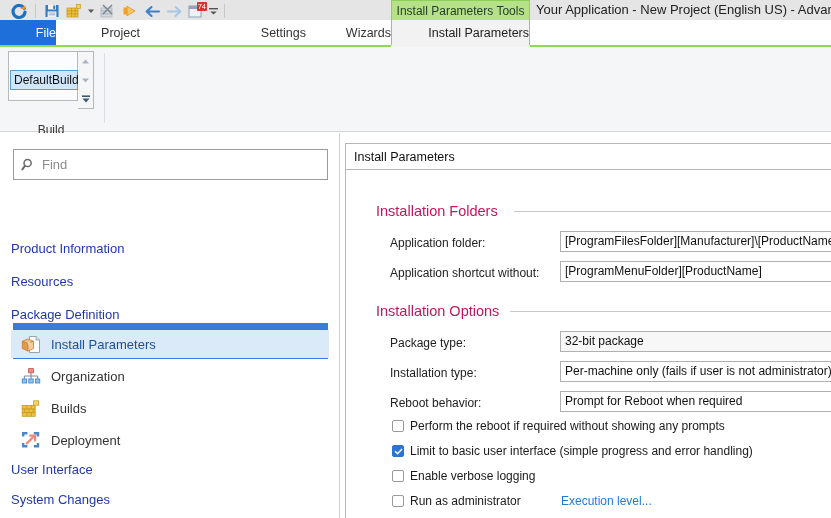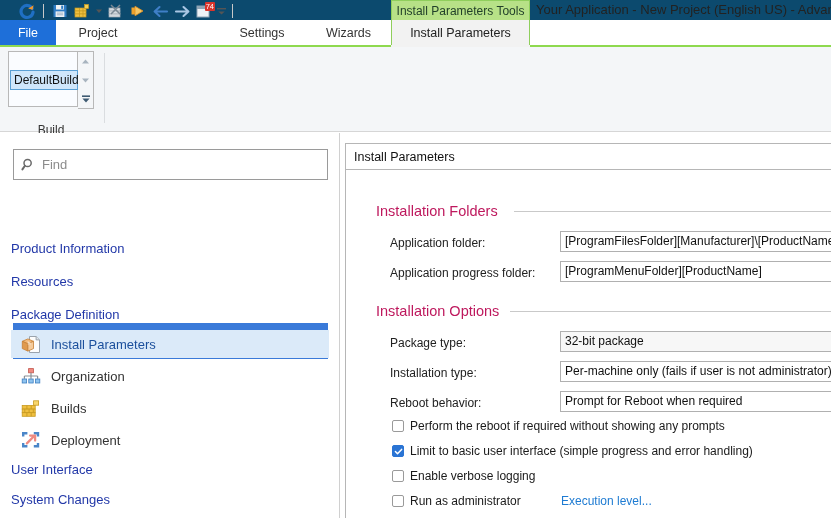--- a/index.html
+++ b/index.html
@@ -9,22 +9,22 @@
     font-family: "Liberation Sans", sans-serif;
     background: #ffffff;
     -webkit-font-smoothing: antialiased;
   }
 
   #app { position: relative; width: 831px; height: 518px; background:#fff; }
 
   
   .qat {
     position: absolute; left:0; top:0; width:831px; height:22px;
-    background:#0c4a6e; display:flex; align-items:center; gap:0px;
-    padding-left:16px;
+    background:#e5e5e5; display:flex; align-items:center; gap:0px;
+    padding-left:8px;
   }
   .qat-btn { width:22px; height:20px; display:flex; align-items:center; justify-content:center; }
   .qat-sep { width:1px; height:14px; background:#c8c8c8; margin:0 5px; }
   .qat-caret { width:12px; height:20px; display:flex; align-items:center; justify-content:center; }
 
   
   .ctx-tab-title {
     position:absolute; left:391px; top:0; width:139px; height:20px;
     background:#b7e187; color:#22402a; font-size:12px;
     display:flex; align-items:center; justify-content:center;
@@ -35,21 +35,21 @@
     font-size:13px; color:#222; white-space:nowrap;
   }
 
   
   .tabrow {
     position:absolute; left:0; top:20px; width:831px; height:26px;
     background:#ffffff;
   }
   .tab {
     position:absolute; top:0; height:26px; line-height:26px;
-    font-size:12.5px; color:#333; text-align:center; white-space:nowrap;
+    font-size:12.5px; color:#333; text-align:right; white-space:nowrap;
   }
   .tab.file { background:#1e6fd9; color:#fff; left:0; width:56px; }
   .tab.t2 { left:56px; width:84px; }
   .tab.t3 { left:140px; width:78px;margin-top:39px; }
   .tab.t4 { left:218px; width:88px; }
   .tab.t5 { left:306px; width:85px; }
   .tab.ctx {
     left:391px; width:139px; background:#f2f2f2; color:#222;
     border-left:1px solid #8fce5c; border-right:1px solid #8fce5c;
   }
@@ -60,21 +60,21 @@
     position:absolute; left:391px; top:45px; width:139px; height:2px; background:#f2f2f2;
   }
 
   
   .ribbon {
     position:absolute; left:0; top:47px; width:831px; height:85px;
     background:#f4f6f8; border-bottom:1px solid #d6d6d6;
   }
   .grp-build { position:absolute; left:8px; top:4px; width:86px; height:62px; }
   .listbox {
-    position:absolute; left:0; top:0; width:70px; height:56px;
+    position:absolute; left:0; top:0; width:70px; height:50px;
     background:#fafcff; border:1px solid #b8b8b8;
   }
   .listitem-sel {
     position:absolute; left:1px; top:18px; width:68px; height:20px;
     background:#cfe6fb; border:1px solid #5a9fd4; color:#111;
     font-size:12px; line-height:18px; padding-left:3px; white-space:nowrap;
   }
   .lb-scroll {
     position:absolute; left:70px; top:0; width:16px; height:58px;
     background:#f4f6f8; border:1px solid #b8b8b8; border-left:none;
@@ -386,21 +386,21 @@
     </div>
 
     <div class="content-body">
 
       <div class="section-title" style="left:30px; top:33px;">Installation Folders</div>
       <div class="section-rule" style="left:168px; top:41px; width:320px;"></div>
 
       <div class="fld-label" style="left:44px; top:66px;">Application folder:</div>
       <div class="fld-input" style="left:214px; top:61px; width:290px;">[ProgramFilesFolder][Manufacturer]\[ProductName]</div>
 
-      <div class="fld-label" style="left:44px; top:96px;">Application progress folder:</div>
+      <div class="fld-label" style="left:44px; top:96px;">Application shortcut without:</div>
       <div class="fld-input" style="left:214px; top:91px; width:290px;">[ProgramMenuFolder][ProductName]</div>
 
       <div class="section-title" style="left:30px; top:133px;">Installation Options</div>
       <div class="section-rule" style="left:164px; top:141px; width:324px;"></div>
 
       <div class="fld-label" style="left:44px; top:166px;">Package type:</div>
       <div class="fld-input readonly" style="left:214px; top:161px; width:290px;">32-bit package</div>
 
       <div class="fld-label" style="left:44px; top:196px;">Installation type:</div>
       <div class="fld-input" style="left:214px; top:191px; width:290px;">Per-machine only (fails if user is not administrator)</div>

